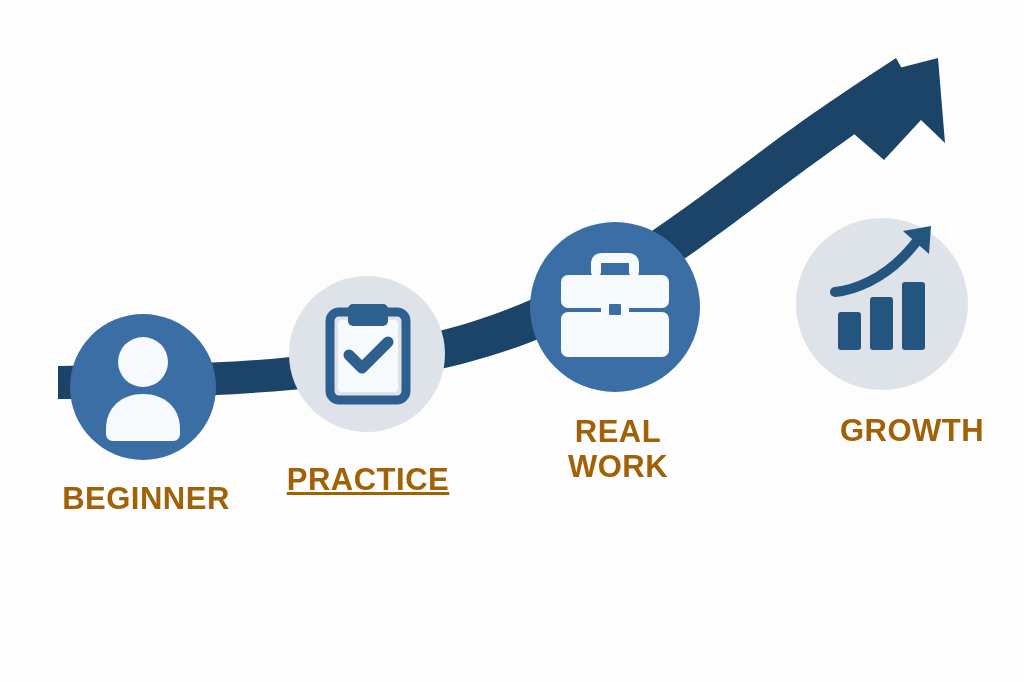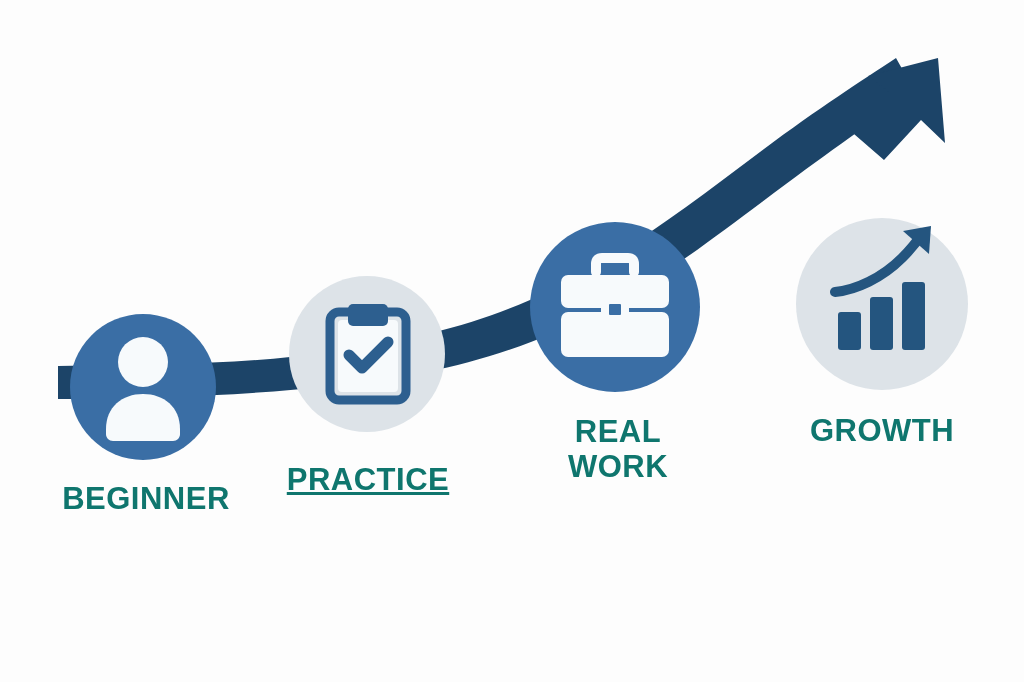--- a/index.html
+++ b/index.html
@@ -24,31 +24,31 @@
     top: 0;
     width: 1024px;
     height: 682px;
   }
   .step-label {
     position: absolute;
     font-family: "Liberation Sans", sans-serif;
     font-weight: bold;
     font-size: 31px;
     letter-spacing: 0.5px;
-    color: #0f766e;
+    color: #a16207;
     text-align: center;
     white-space: pre-line;
     line-height: 1.12;
     transform: translateX(-50%);
     -webkit-font-smoothing: antialiased;
   }
   .lbl-beginner { left: 146px; top: 482px; }
   .lbl-practice { left: 368px; top: 463px; text-decoration: underline; }
   .lbl-realwork { left: 618px; top: 415px; }
-  .lbl-growth   { left: 882px; top: 414px; }
+  .lbl-growth   { left: 912px; top: 414px; }
 </style>
 </head>
 <body>
 
 <div id="stage">
 
   <svg id="canvas" viewBox="0 0 1024 682" xmlns="http://www.w3.org/2000/svg">
 
     <defs>
 

